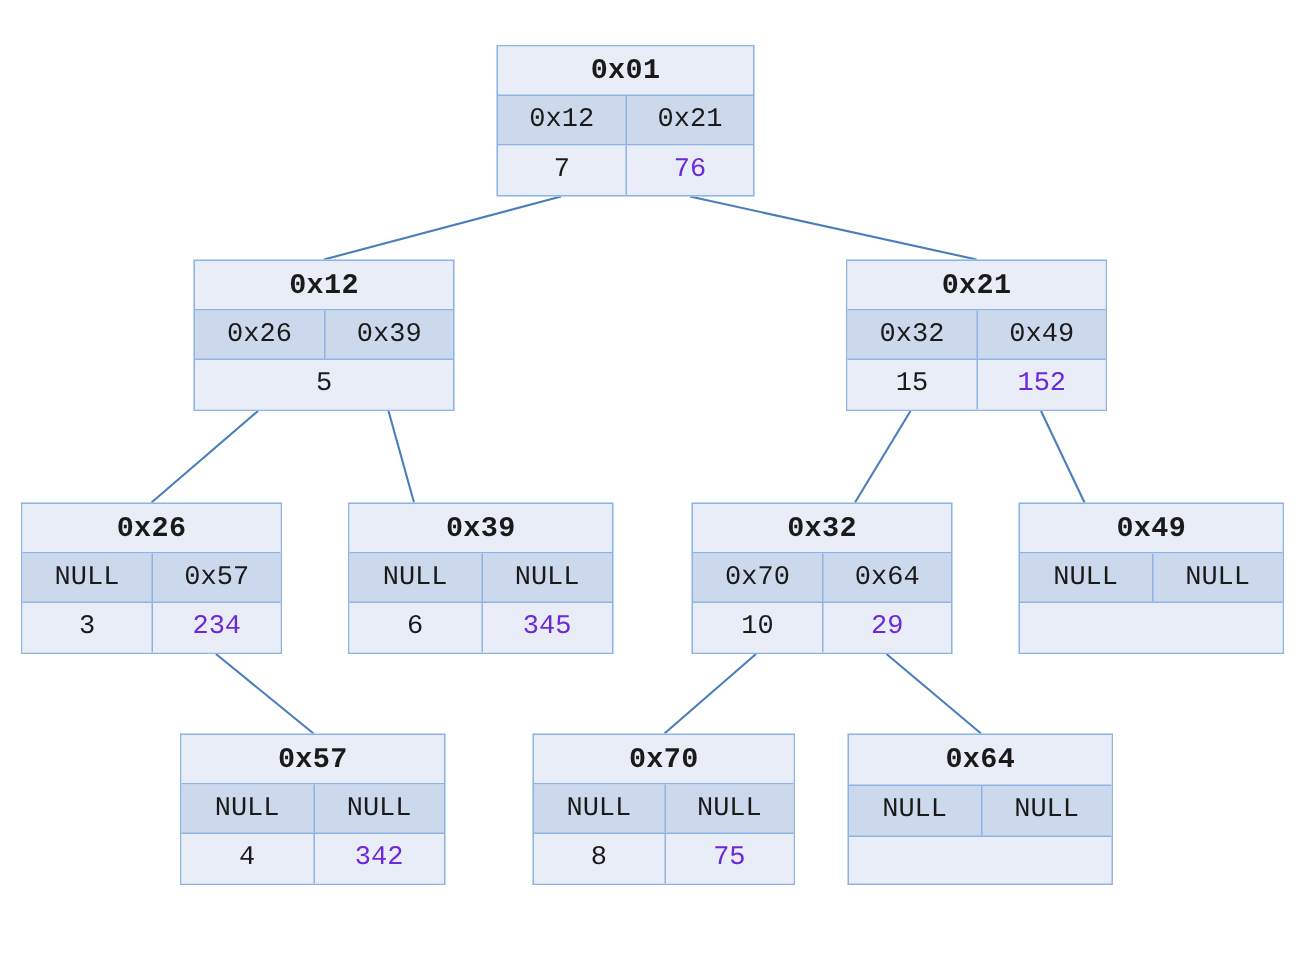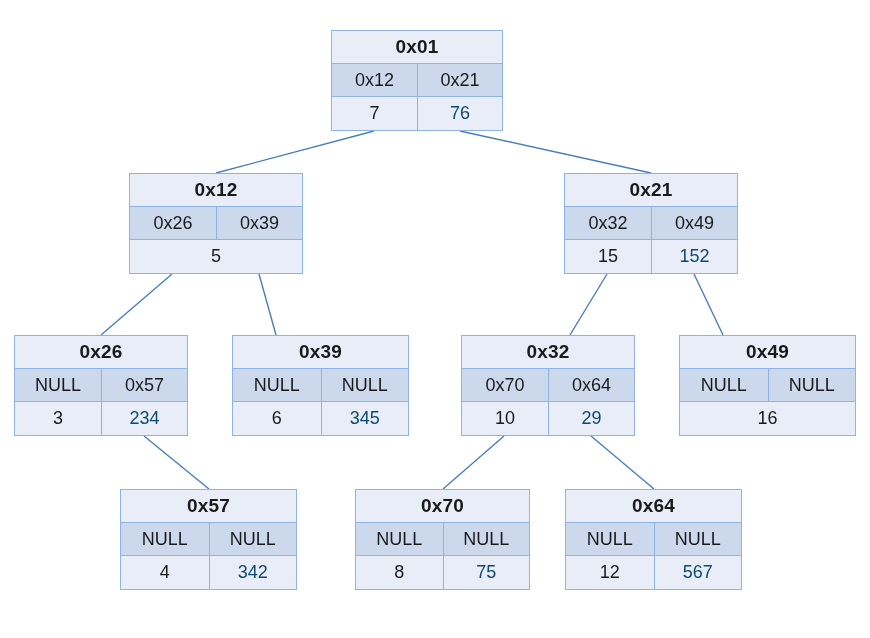--- a/index.html
+++ b/index.html
@@ -9,20 +9,21 @@
   }
   body {
     font-family: "Liberation Sans", sans-serif;
   }
   #canvas {
     position: relative;
     width: 870px;
     height: 638px;
     background: #ffffff;
     overflow: hidden;
+    font-family: Liberation Mono, monospace;
   }
   #edge-layer {
     position: absolute;
     left: 0;
     top: 0;
     width: 870px;
     height: 638px;
     pointer-events: none;
   }
   .node {
@@ -64,21 +65,21 @@
     line-height: 32px;
     font-size: 18px;
     color: #1a1a1a;
     overflow: hidden;
     white-space: nowrap;
   }
   .cell.cell-right {
     border-left: 1px solid #8eb4e3;
   }
   .cell.accent {
-    color: #0c4a6e;
+    color: #6d28d9;
   }
 </style>
 </head>
 <body>
 
 <div id="canvas">
   <svg id="edge-layer" width="870" height="638" viewBox="0 0 870 638">
       <line x1="374" y1="131" x2="216" y2="173" stroke="#4a7ebb" stroke-width="1.4"></line>
       <line x1="460" y1="131" x2="651" y2="173" stroke="#4a7ebb" stroke-width="1.4"></line>
       <line x1="172" y1="274" x2="101" y2="335" stroke="#4a7ebb" stroke-width="1.4"></line>
@@ -155,21 +156,20 @@
           <div class="cell cell-right accent">29</div>
         </div>
       </div>
       <div class="node" style="left: 679px; top: 335px; width: 177px; height: 101px;">
         <div class="node-header">0x49</div>
         <div class="node-row ptr-row">
           <div class="cell cell-left">NULL</div>
           <div class="cell cell-right">NULL</div>
         </div>
         <div class="node-row val-row">
-          <div class="cell cell-left">16</div>
         </div>
       </div>
       <div class="node" style="left: 120px; top: 489px; width: 177px; height: 101px;">
         <div class="node-header">0x57</div>
         <div class="node-row ptr-row">
           <div class="cell cell-left">NULL</div>
           <div class="cell cell-right">NULL</div>
         </div>
         <div class="node-row val-row">
           <div class="cell cell-left">4</div>
@@ -185,20 +185,16 @@
         <div class="node-row val-row">
           <div class="cell cell-left">8</div>
           <div class="cell cell-right accent">75</div>
         </div>
       </div>
       <div class="node" style="left: 565px; top: 489px; width: 177px; height: 101px;">
         <div class="node-header">0x64</div>
         <div class="node-row ptr-row">
           <div class="cell cell-left">NULL</div>
           <div class="cell cell-right">NULL</div>
-        </div>
-        <div class="node-row val-row">
-          <div class="cell cell-left">12</div>
-          <div class="cell cell-right accent">567</div>
         </div>
       </div>
     </div>
 </div>
 
 </body></html>

